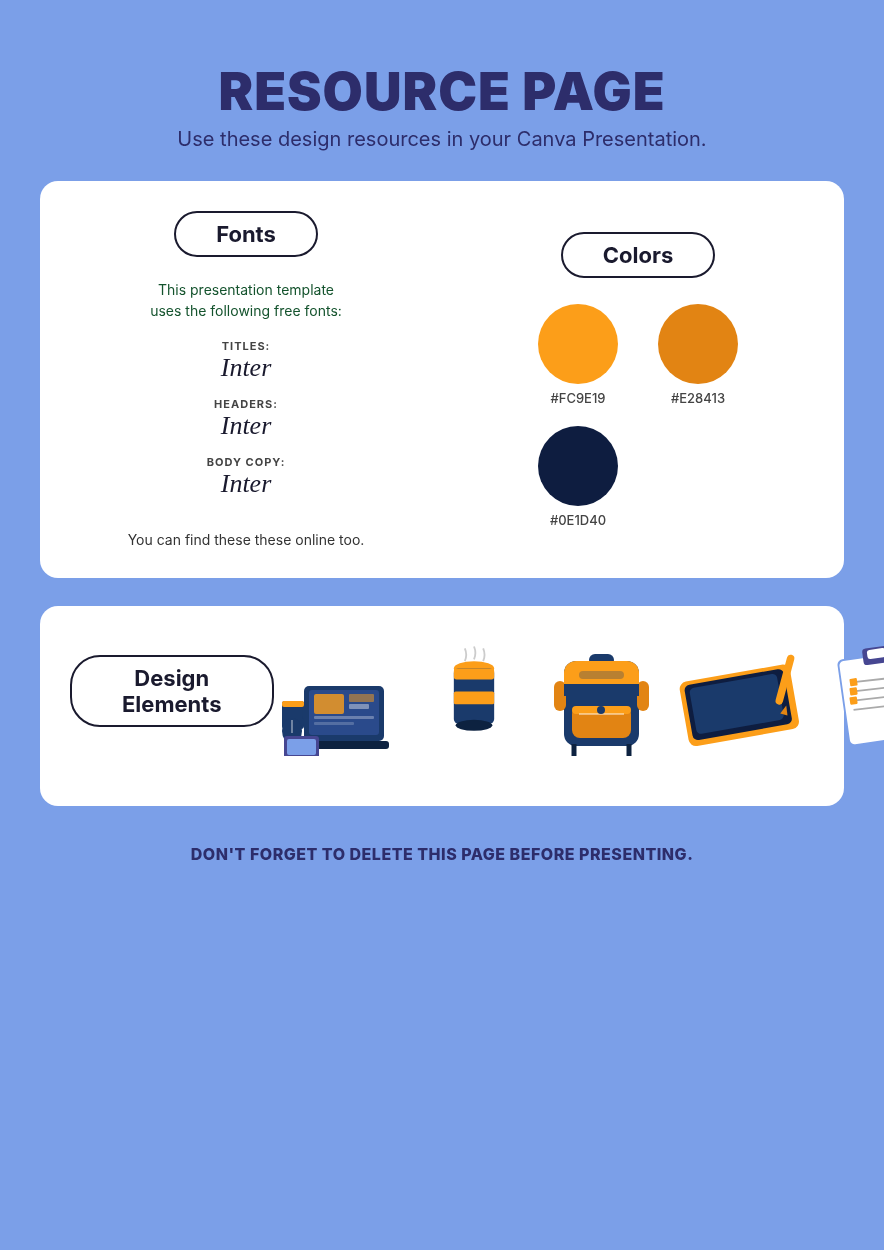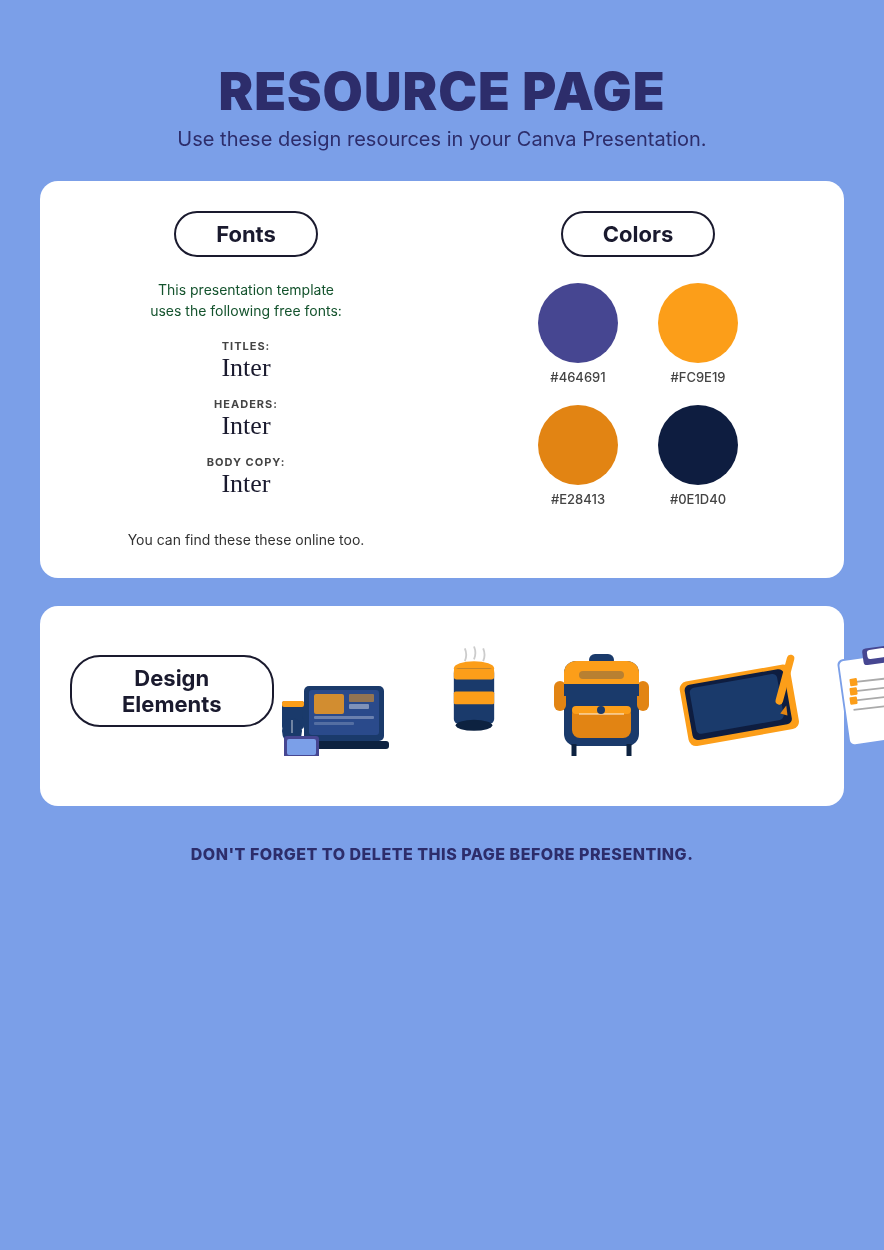--- a/index.html
+++ b/index.html
@@ -33,20 +33,21 @@
       margin-bottom: 30px;
       font-weight: 400;
     }
 
     .card {
       background: white;
       border-radius: 18px;
       width: 100%;
       padding: 30px 30px;
       margin-bottom: 28px;
+      align-items: center;
     }
 
     .fonts-colors-card {
       display: flex;
       gap: 0;
     }
 
     .fonts-section {
       flex: 1;
       padding-right: 20px;
@@ -94,20 +95,21 @@
       color: #444;
       letter-spacing: 1px;
       text-transform: uppercase;
     }
 
     .font-name {
       font-size: 26px;
       font-weight: 400;
       color: #1a1a2e;
       font-family: 'Georgia', serif;
+      font-style: italic;
     }
 
     .fonts-footer {
       font-size: 14px;
       color: #333;
       text-align: center;
       margin-top: 18px;
     }
 
     .color-grid {
@@ -216,24 +218,20 @@
       <div class="font-label">BODY COPY:</div>
       <div class="font-name">Inter</div>
     </div>
 
     <p class="fonts-footer">You can find these these online too.</p>
   </div>
 
   <div class="colors-section">
     <div class="section-tab">Colors</div>
     <div class="color-grid">
-      <div class="color-item">
-        <div class="color-circle" style="background-color:#464691;"></div>
-        <span class="color-hex">#464691</span>
-      </div>
       <div class="color-item">
         <div class="color-circle" style="background-color:#FC9E19;"></div>
         <span class="color-hex">#FC9E19</span>
       </div>
       <div class="color-item">
         <div class="color-circle" style="background-color:#E28413;"></div>
         <span class="color-hex">#E28413</span>
       </div>
       <div class="color-item">
         <div class="color-circle" style="background-color:#0E1D40;"></div>

